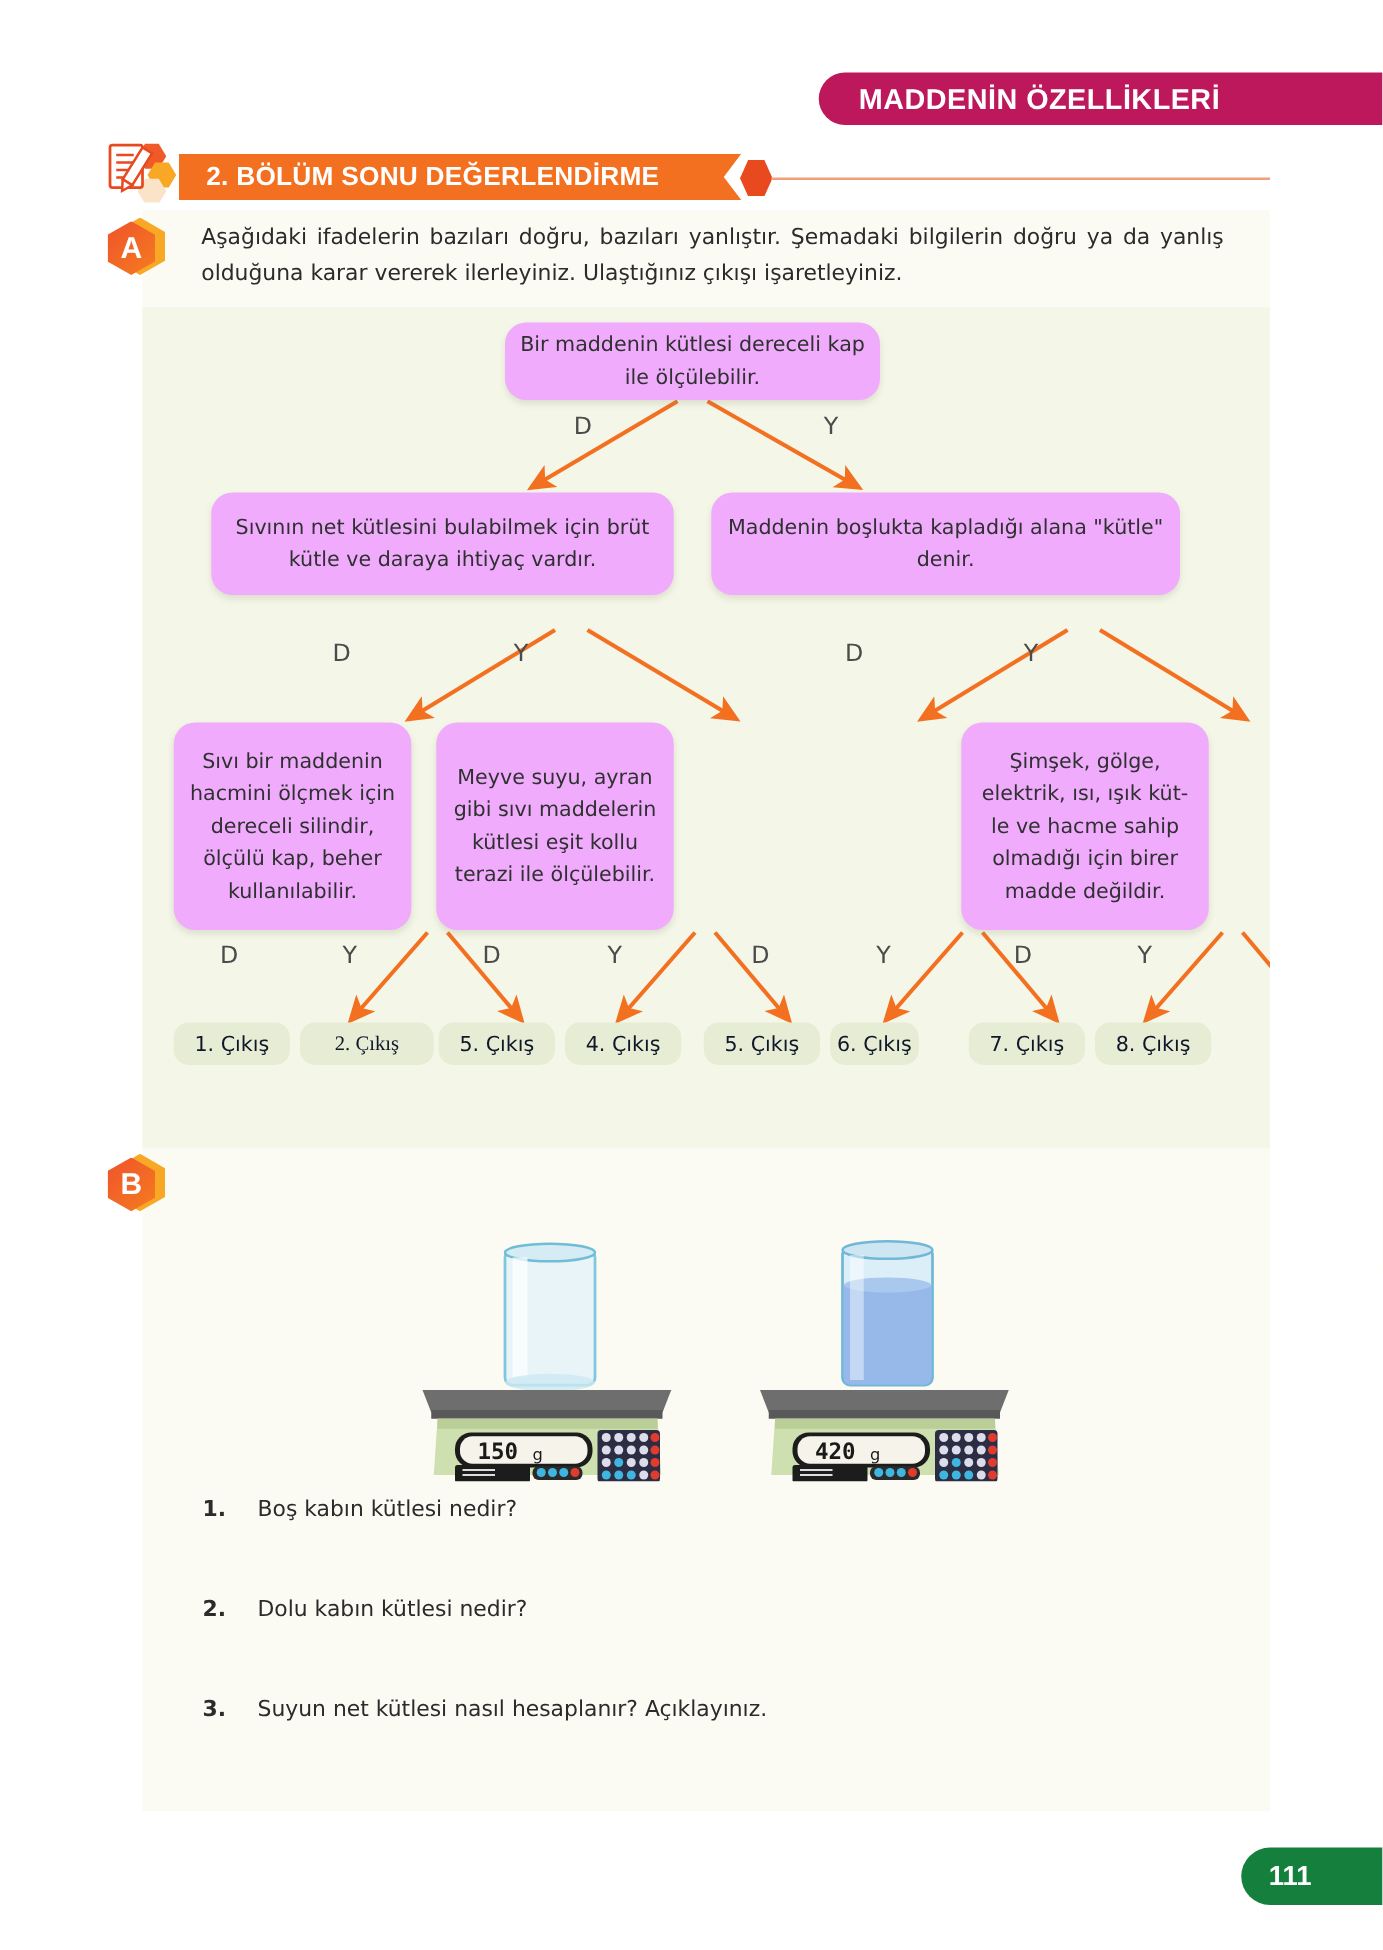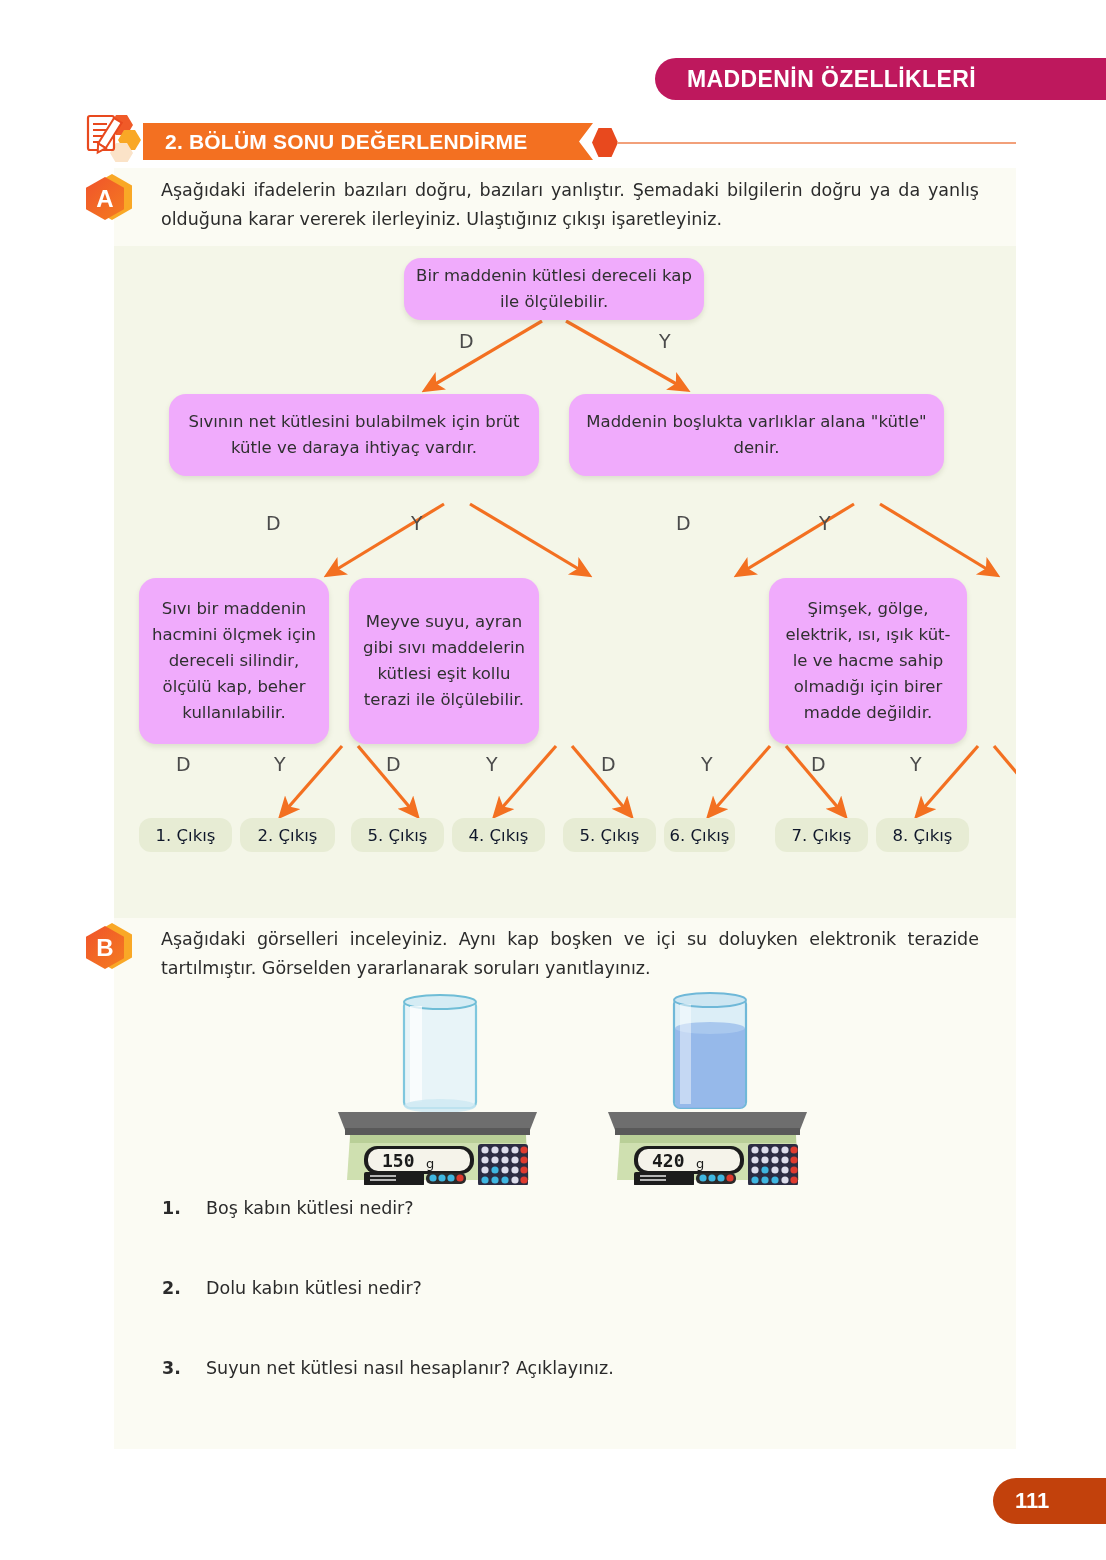--- a/index.html
+++ b/index.html
@@ -206,21 +206,21 @@
     font-family: "DejaVu Sans", sans-serif;
   }
 
   
   .page-badge {
     position: absolute;
     left: 993px;
     top: 1478px;
     width: 113px;
     height: 46px;
-    background: #c2410c;
+    background: #15803d;
     border-radius: 23px 0 0 23px;
     display: flex;
     align-items: center;
     padding-left: 22px;
   }
   .page-badge-num {
     color: #ffffff;
     font-size: 22px;
     font-weight: bold;
   }
@@ -299,57 +299,56 @@
         <line x1="880" y1="500" x2="934" y2="564"></line>
       </g>
     </svg>
 
     <div class="fbox" style="left:290px; top:12px; width:300px; height:62px;">Bir maddenin kütlesi dereceli kap ile ölçülebilir.</div>
 
     <span class="dy-label" style="left:345px; top:84px;">D</span>
     <span class="dy-label" style="left:545px; top:84px;">Y</span>
 
     <div class="fbox" style="left:55px; top:148px; width:370px; height:82px;">Sıvının net kütlesini bulabilmek için brüt kütle ve daraya ihtiyaç vardır.</div>
-    <div class="fbox" style="left:455px; top:148px; width:375px; height:82px;">Maddenin boşlukta varlıklar alana "kütle" denir.</div>
+    <div class="fbox" style="left:455px; top:148px; width:375px; height:82px;">Maddenin boşlukta kapladığı alana "kütle" denir.</div>
 
     <span class="dy-label" style="left:152px; top:266px;">D</span>
     <span class="dy-label" style="left:297px; top:266px;">Y</span>
     <span class="dy-label" style="left:562px; top:266px;">D</span>
     <span class="dy-label" style="left:705px; top:266px;">Y</span>
 
     <div class="fbox" style="left:235px; top:332px; width:190px; height:166px;">Meyve suyu, ayran gibi sıvı maddelerin kütlesi eşit kollu terazi ile ölçülebilir.</div>
     <div class="fbox" style="left:25px; top:332px; width:190px; height:166px;">Sıvı bir maddenin hacmini ölçmek için dereceli silindir, ölçülü kap, beher kullanılabilir.</div>
     <div class="fbox" style="left:655px; top:332px; width:198px; height:166px;">Şimşek, gölge, elektrik, ısı, ışık küt- le ve hacme sahip olmadığı için birer madde değildir.</div>
 
     <span class="dy-label" style="left:62px; top:507px;">D</span>
     <span class="dy-label" style="left:160px; top:507px;">Y</span>
     <span class="dy-label" style="left:272px; top:507px;">D</span>
     <span class="dy-label" style="left:372px; top:507px;">Y</span>
     <span class="dy-label" style="left:487px; top:507px;">D</span>
     <span class="dy-label" style="left:587px; top:507px;">Y</span>
     <span class="dy-label" style="left:697px; top:507px;">D</span>
     <span class="dy-label" style="left:796px; top:507px;">Y</span>
 
     <div class="exit-chip" style="left:25px;  top:572px; width:93px;">1. Çıkış</div>
-    <div class="exit-chip" style="left:126px; top:572px; width:95px;">2. Çıkış</div>
+    <div class="exit-chip" style="left:126px; top:572px; width:107px;font-family:Liberation Serif, serif;">2. Çıkış</div>
     <div class="exit-chip" style="left:237px; top:572px; width:93px;">5. Çıkış</div>
     <div class="exit-chip" style="left:338px; top:572px; width:93px;">4. Çıkış</div>
     <div class="exit-chip" style="left:449px; top:572px; width:93px;">5. Çıkış</div>
     <div class="exit-chip" style="left:550px; top:572px; width:71px;">6. Çıkış</div>
     <div class="exit-chip" style="left:661px; top:572px; width:93px;">7. Çıkış</div>
     <div class="exit-chip" style="left:762px; top:572px; width:93px;">8. Çıkış</div>
   </div>
 
   <div class="letter-badge" style="left:-28px; top:755px;">
     <div class="hex-back"></div>
     <div class="hex-front"></div>
     <div class="hex-letter">B</div>
   </div>
 
-  <div class="intro-text" style="left:47px; top:757px; width:818px;">Aşağıdaki görselleri inceleyiniz. Aynı kap boşken ve içi su doluyken elektronik terazide tartılmıştır. Görselden yararlanarak soruları yanıtlayınız.</div>
 
   <div class="scale-img" style="left:216px; top:822px; width:215px; height:195px;">
     <svg width="215" height="195" viewBox="0 0 215 195">
 
       <g>
         <rect x="74" y="10" width="72" height="108" rx="6" fill="#e8f4f8" stroke="#7fc7de" stroke-width="2.2"></rect>
         <ellipse cx="110" cy="12" rx="36" ry="7" fill="#d5ecf4" stroke="#6fbdd6" stroke-width="2"></ellipse>
         <rect x="80" y="16" width="12" height="96" fill="#ffffff" opacity="0.75"></rect>
         <ellipse cx="110" cy="116" rx="36" ry="7" fill="#cde8f2" opacity="0.8"></ellipse>
       </g>

